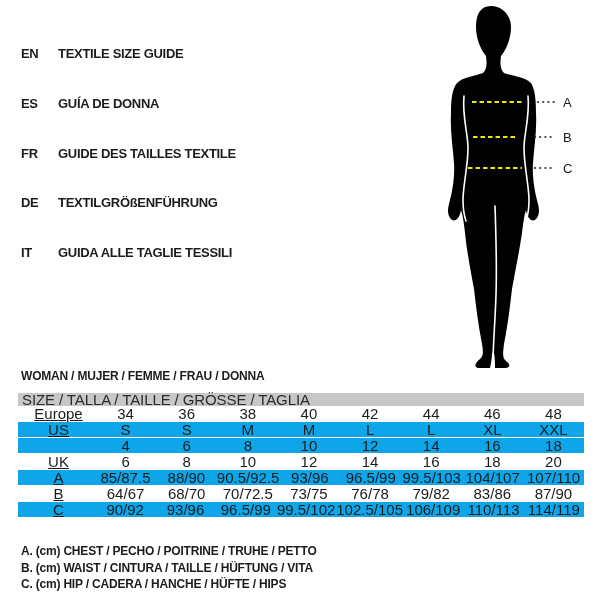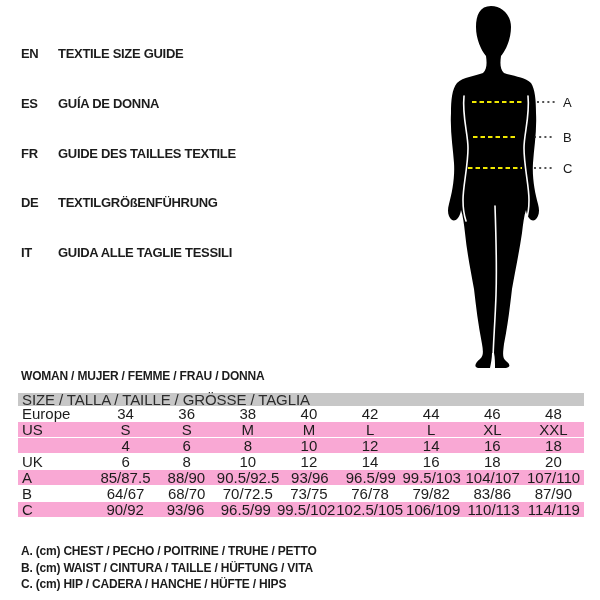--- a/index.html
+++ b/index.html
@@ -15,22 +15,22 @@
   
   .figure-wrap{position:absolute;left:408px;top:0;width:192px;height:390px;}
   svg text{font-family:"Liberation Sans","DejaVu Sans",sans-serif;font-size:13px;fill:#1a1a1a;}
   
   .section-title{position:absolute;left:21px;top:369px;font-size:12px;font-weight:bold;letter-spacing:-0.2px;white-space:nowrap;text-align:right;}
   
   .size-table{position:absolute;left:18px;top:393px;width:566px;font-size:15px;}
   .t-header{height:13px;line-height:13px;background:#c7c7c7;padding-left:4px;color:#2b2b2b;letter-spacing:-0.1px;}
   .t-row{display:grid;grid-template-columns:77px repeat(8,1fr);height:16px;line-height:15px;
          box-sizing:border-box;border-bottom:1px solid #ffffff;background:#ffffff;}
-  .t-row.shaded{background:#f9a8d4;}
-  .t-label{text-align:left;padding-left:4px;}
+  .t-row.shaded{background:#0ea5e9;}
+  .t-label{text-align:center;padding-left:4px;text-decoration:underline;}
   .t-cell{text-align:center;}
   
   .legend{position:absolute;left:21px;top:543px;}
   .legend-row{line-height:16.5px;font-size:12px;font-weight:bold;letter-spacing:-0.2px;white-space:nowrap;}
 </style>
 </head>
 <body>
 
 <div class="lang-block">
   <div class="lang-row">

